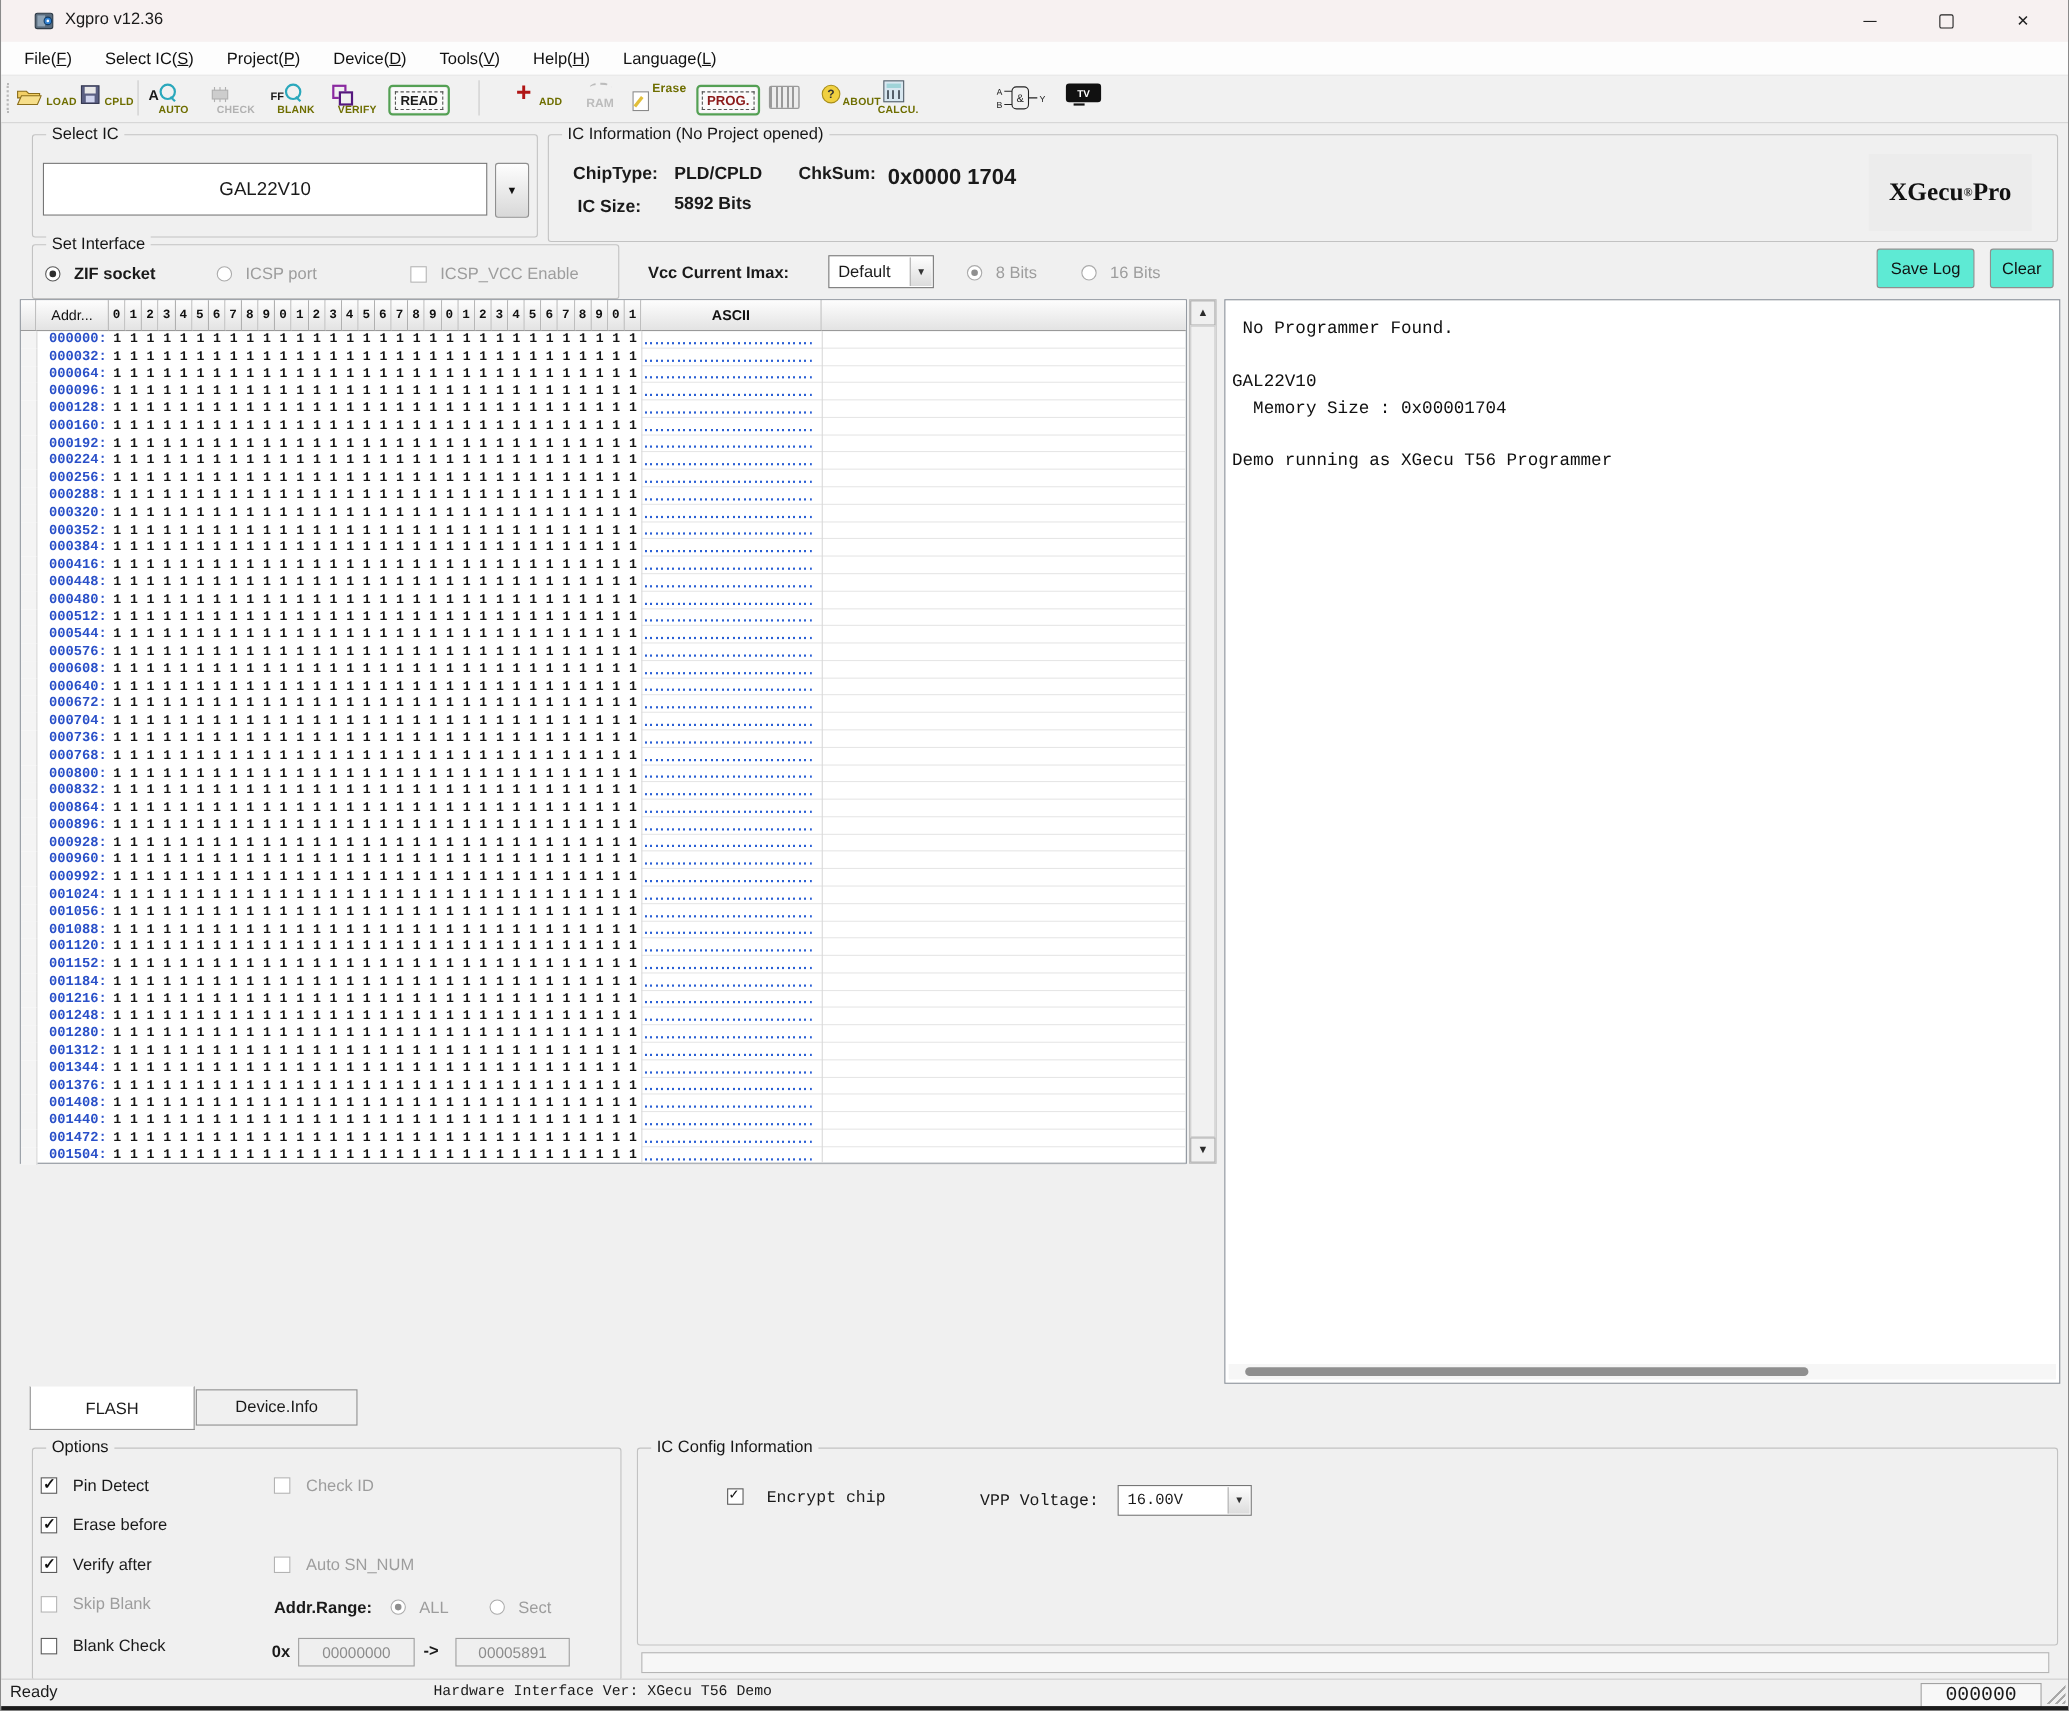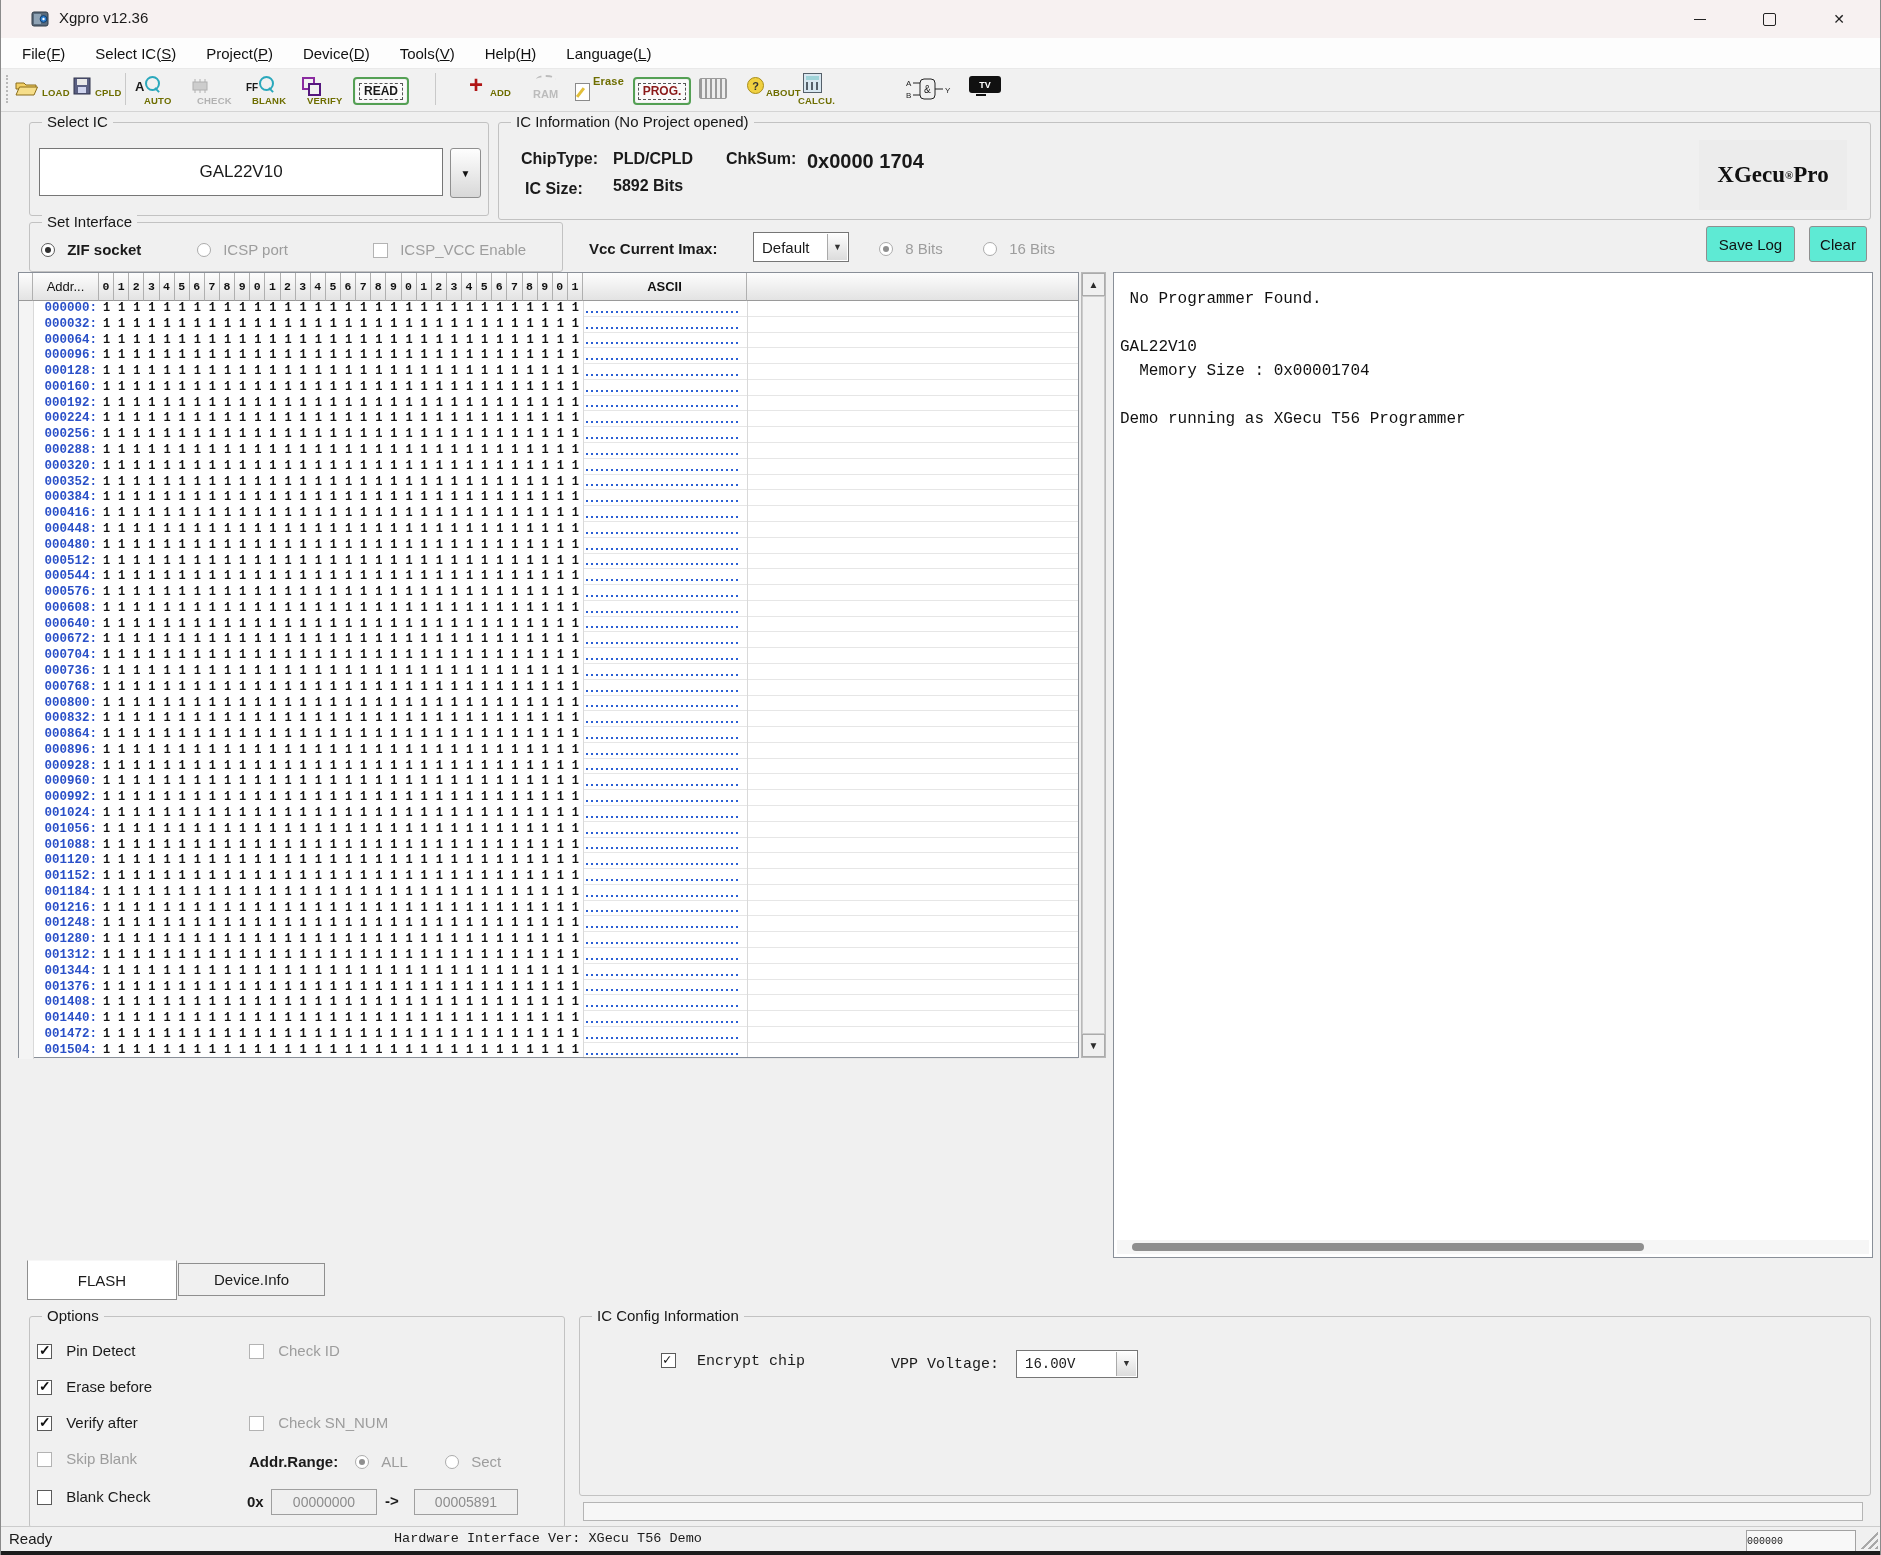--- a/index.html
+++ b/index.html
@@ -81,21 +81,21 @@
   .tab.idle{background:#f0f0f0;border:1px solid #8f8f8f;z-index:1;}
   
   .optrow{position:absolute;font-size:15px;white-space:nowrap;}
   .field{position:absolute;border:1px solid #9f9f9f;background:#efefef;color:#8c8c8c;
          font-size:14px;display:flex;align-items:center;justify-content:center;box-sizing:border-box;}
   .monotext{font-family:"Liberation Mono",monospace;}
   .progress{position:absolute;left:582px;top:1502px;width:1280px;height:19px;background:#f7f7f7;border:1px solid #b5b5b5;box-sizing:border-box;}
   
   .statusbar{position:absolute;left:0;top:1526px;width:100%;height:25px;background:#f0f0f0;border-top:1px solid #cccccc;}
   .counterbox{position:absolute;left:1745px;top:3px;width:108px;height:20px;border:1px solid #a2a2a2;background:#f8f8f8;
-        display:flex;align-items:center;justify-content:flex-start;font-family:"Liberation Mono",monospace;font-size:10px;}
+        display:flex;align-items:center;justify-content:center;font-family:"Liberation Mono",monospace;font-size:18px;}
   .grip{position:absolute;right:2px;top:4px;width:18px;height:18px;
         background:repeating-linear-gradient(135deg,transparent 0 3px,#a8a8a8 3px 5px);
         clip-path:polygon(100% 0,100% 100%,0 100%);}
   .bottomstrip{position:absolute;left:0;top:1551px;width:100%;height:4px;background:#1c1c1c;}
   .logo{position:absolute;left:1698px;top:140px;width:148px;height:70px;background:#ececec;display:flex;align-items:center;justify-content:center;
         font-family:"Liberation Serif",serif;font-weight:bold;font-size:23px;color:#111;}
   .logo sup{font-size:11px;}
 </style>
 </head>
 <body>
@@ -2319,21 +2319,21 @@
   <div class="optrow" style="left:36px;top:1488px">
     <span class="cbox"></span>
     <span style="margin-left:10px">Blank Check</span>
   </div>
   <div class="optrow" style="left:248px;top:1342px">
     <span class="cbox dis"></span>
     <span class="dlabel" style="margin-left:10px">Check ID</span>
   </div>
   <div class="optrow" style="left:248px;top:1414px">
     <span class="cbox dis"></span>
-    <span class="dlabel" style="margin-left:10px">Check SN_NUM</span>
+    <span class="dlabel" style="margin-left:10px">Auto SN_NUM</span>
   </div>
   <span class="abs" style="left:248px;top:1453px;font-size:15px;font-weight:bold">Addr.Range:</span>
   <div class="optrow" style="left:354px;top:1453px">
     <span class="radio dis sel"></span>
     <span class="dlabel" style="margin-left:8px">ALL</span>
   </div>
   <div class="optrow" style="left:444px;top:1453px">
     <span class="radio dis"></span>
     <span class="dlabel" style="margin-left:8px">Sect</span>
   </div>

